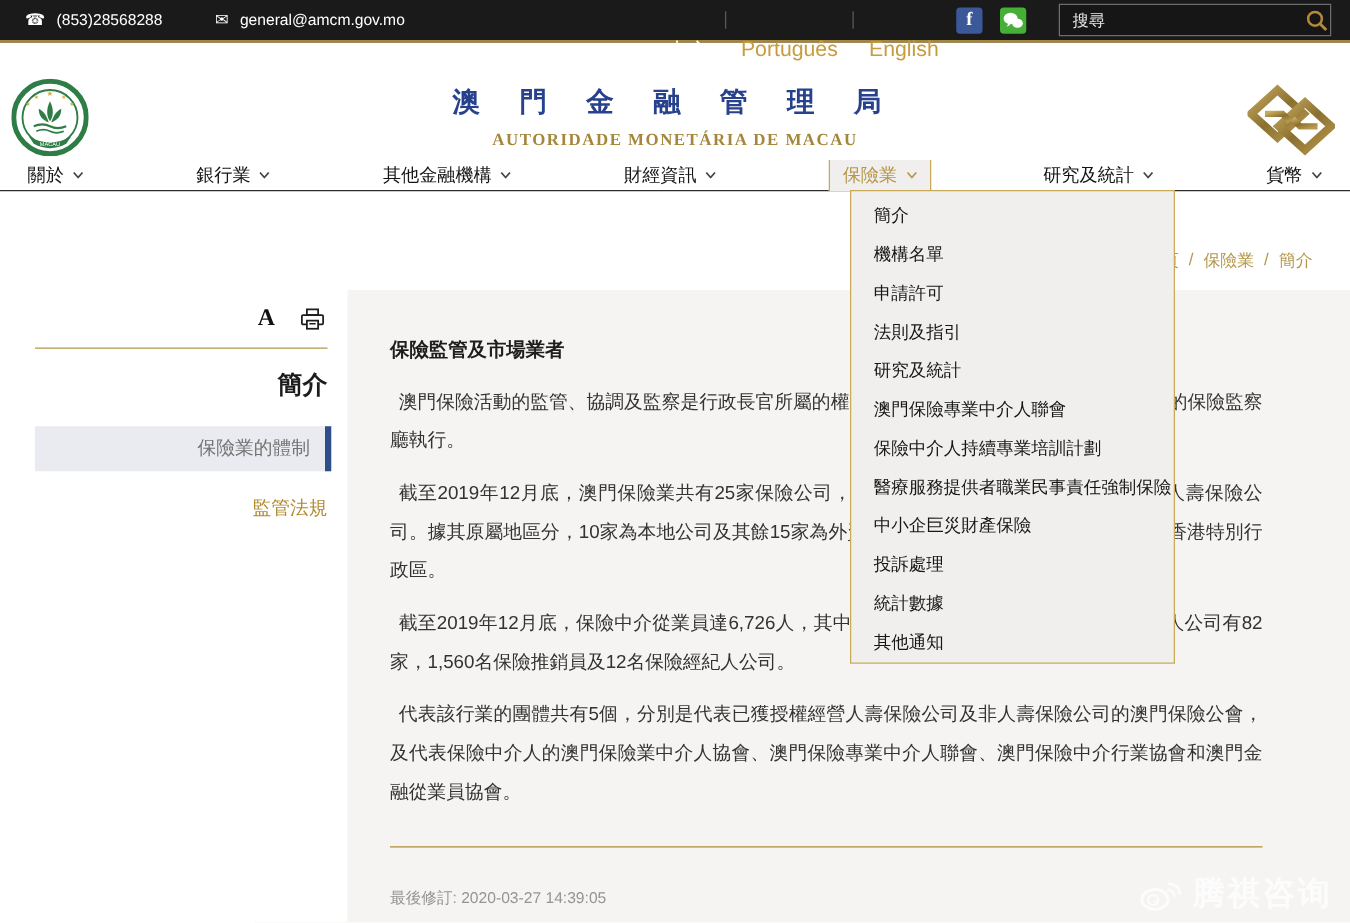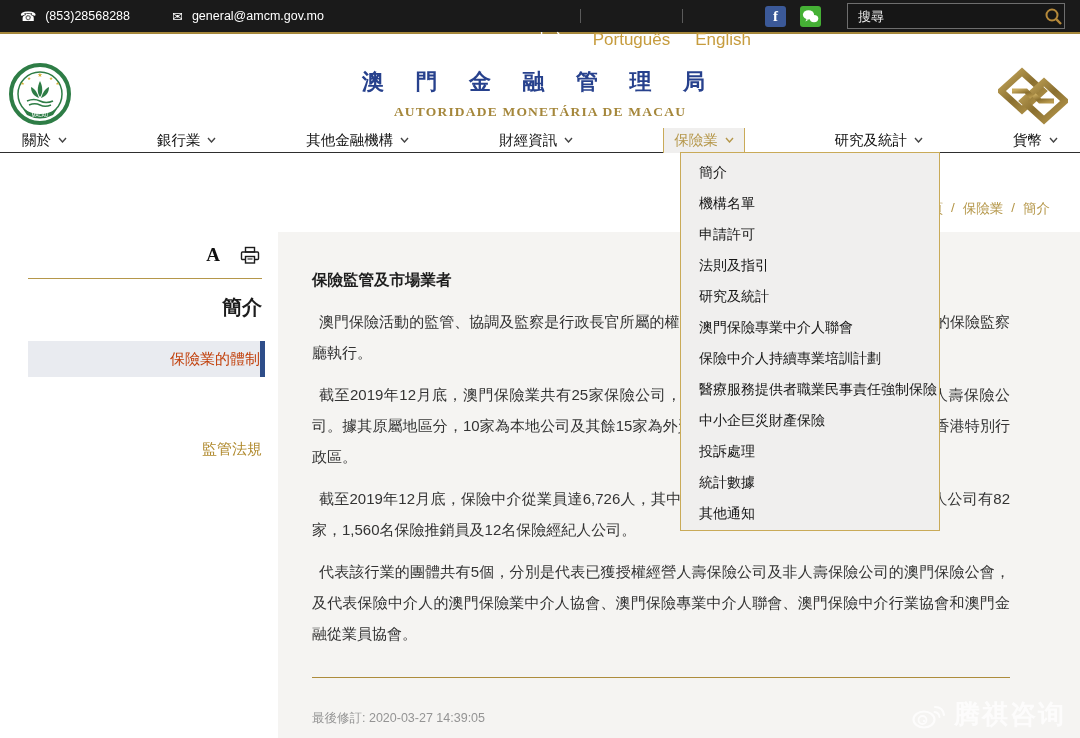--- a/index.html
+++ b/index.html
@@ -50,23 +50,23 @@
   .breadcrumb .bc-sep { margin:0 8px; }
   .breadcrumb span { cursor:default; }
 
   
   .sidebar { position:absolute; top:232px; left:0; width:278px; height:506px; background:#fff; }
   .side-tools { position:absolute; top:12px; right:18px; display:flex; align-items:center; gap:20px; }
   .font-size-btn { font-family:"Liberation Serif","DejaVu Serif",serif; font-size:19px; font-weight:bold; color:#111; cursor:pointer; }
   .side-rule { position:absolute; top:46px; left:28px; right:16px; border-top:1px solid #b5974a; }
   .side-heading { position:absolute; top:62px; right:16px; font-size:20px; font-weight:bold; color:#1c1c1c; }
   .side-item-active { position:absolute; top:109px; left:28px; right:13px; height:36px; background:#e9ebf0;
-                      border-right:5px solid #2e4d89; line-height:36px; text-align:right; 
-                      font-size:15px; color:#c2410c; cursor:pointer; }
-  .side-item-link { position:absolute; top:165px; right:16px; font-size:15px; color:#b08a2e; cursor:pointer;margin-top:43px; }
+                      border-right:5px solid #2e4d89; line-height:36px; text-align:right; padding-right:12px;
+                      font-size:15px; color:#737373; cursor:pointer; }
+  .side-item-link { position:absolute; top:165px; right:16px; font-size:15px; color:#b08a2e; cursor:pointer; }
 
   
   .content { position:absolute; top:232px; left:278px; width:802px; height:506px; background:#f5f4f2; z-index:1; }
   .content-inner { padding:38px 70px 0 34px; }
   .content-title { font-size:15.5px; font-weight:bold; color:#1e1e1e; margin-bottom:15px; }
   .content p { font-size:15px; line-height:31px; color:#333; text-indent:7px; margin-bottom:11px; text-align:justify; }
   .content-rule { border-top:1px solid #ad8c3c; margin-top:28px; }
   .lastmod { margin-top:32px; font-size:12.5px; color:#949494; }
 
   

